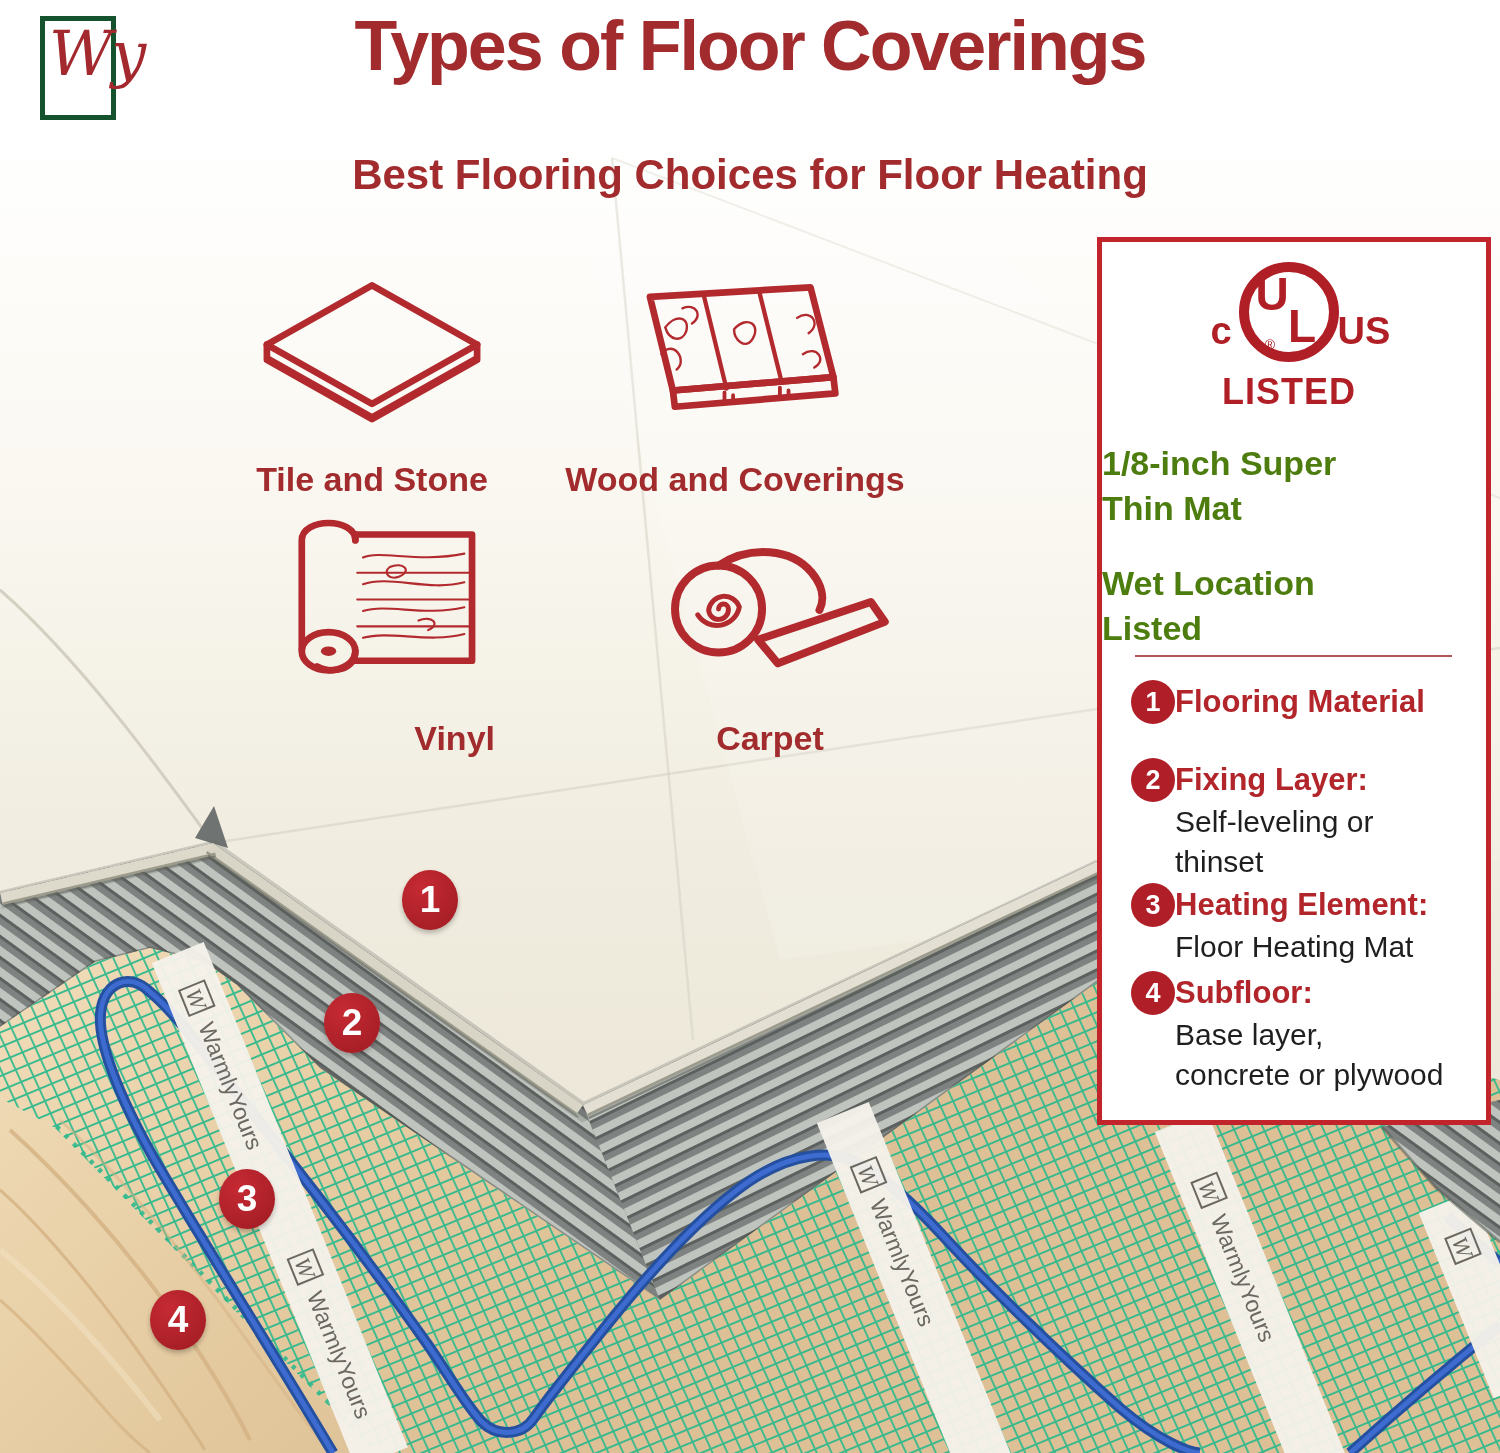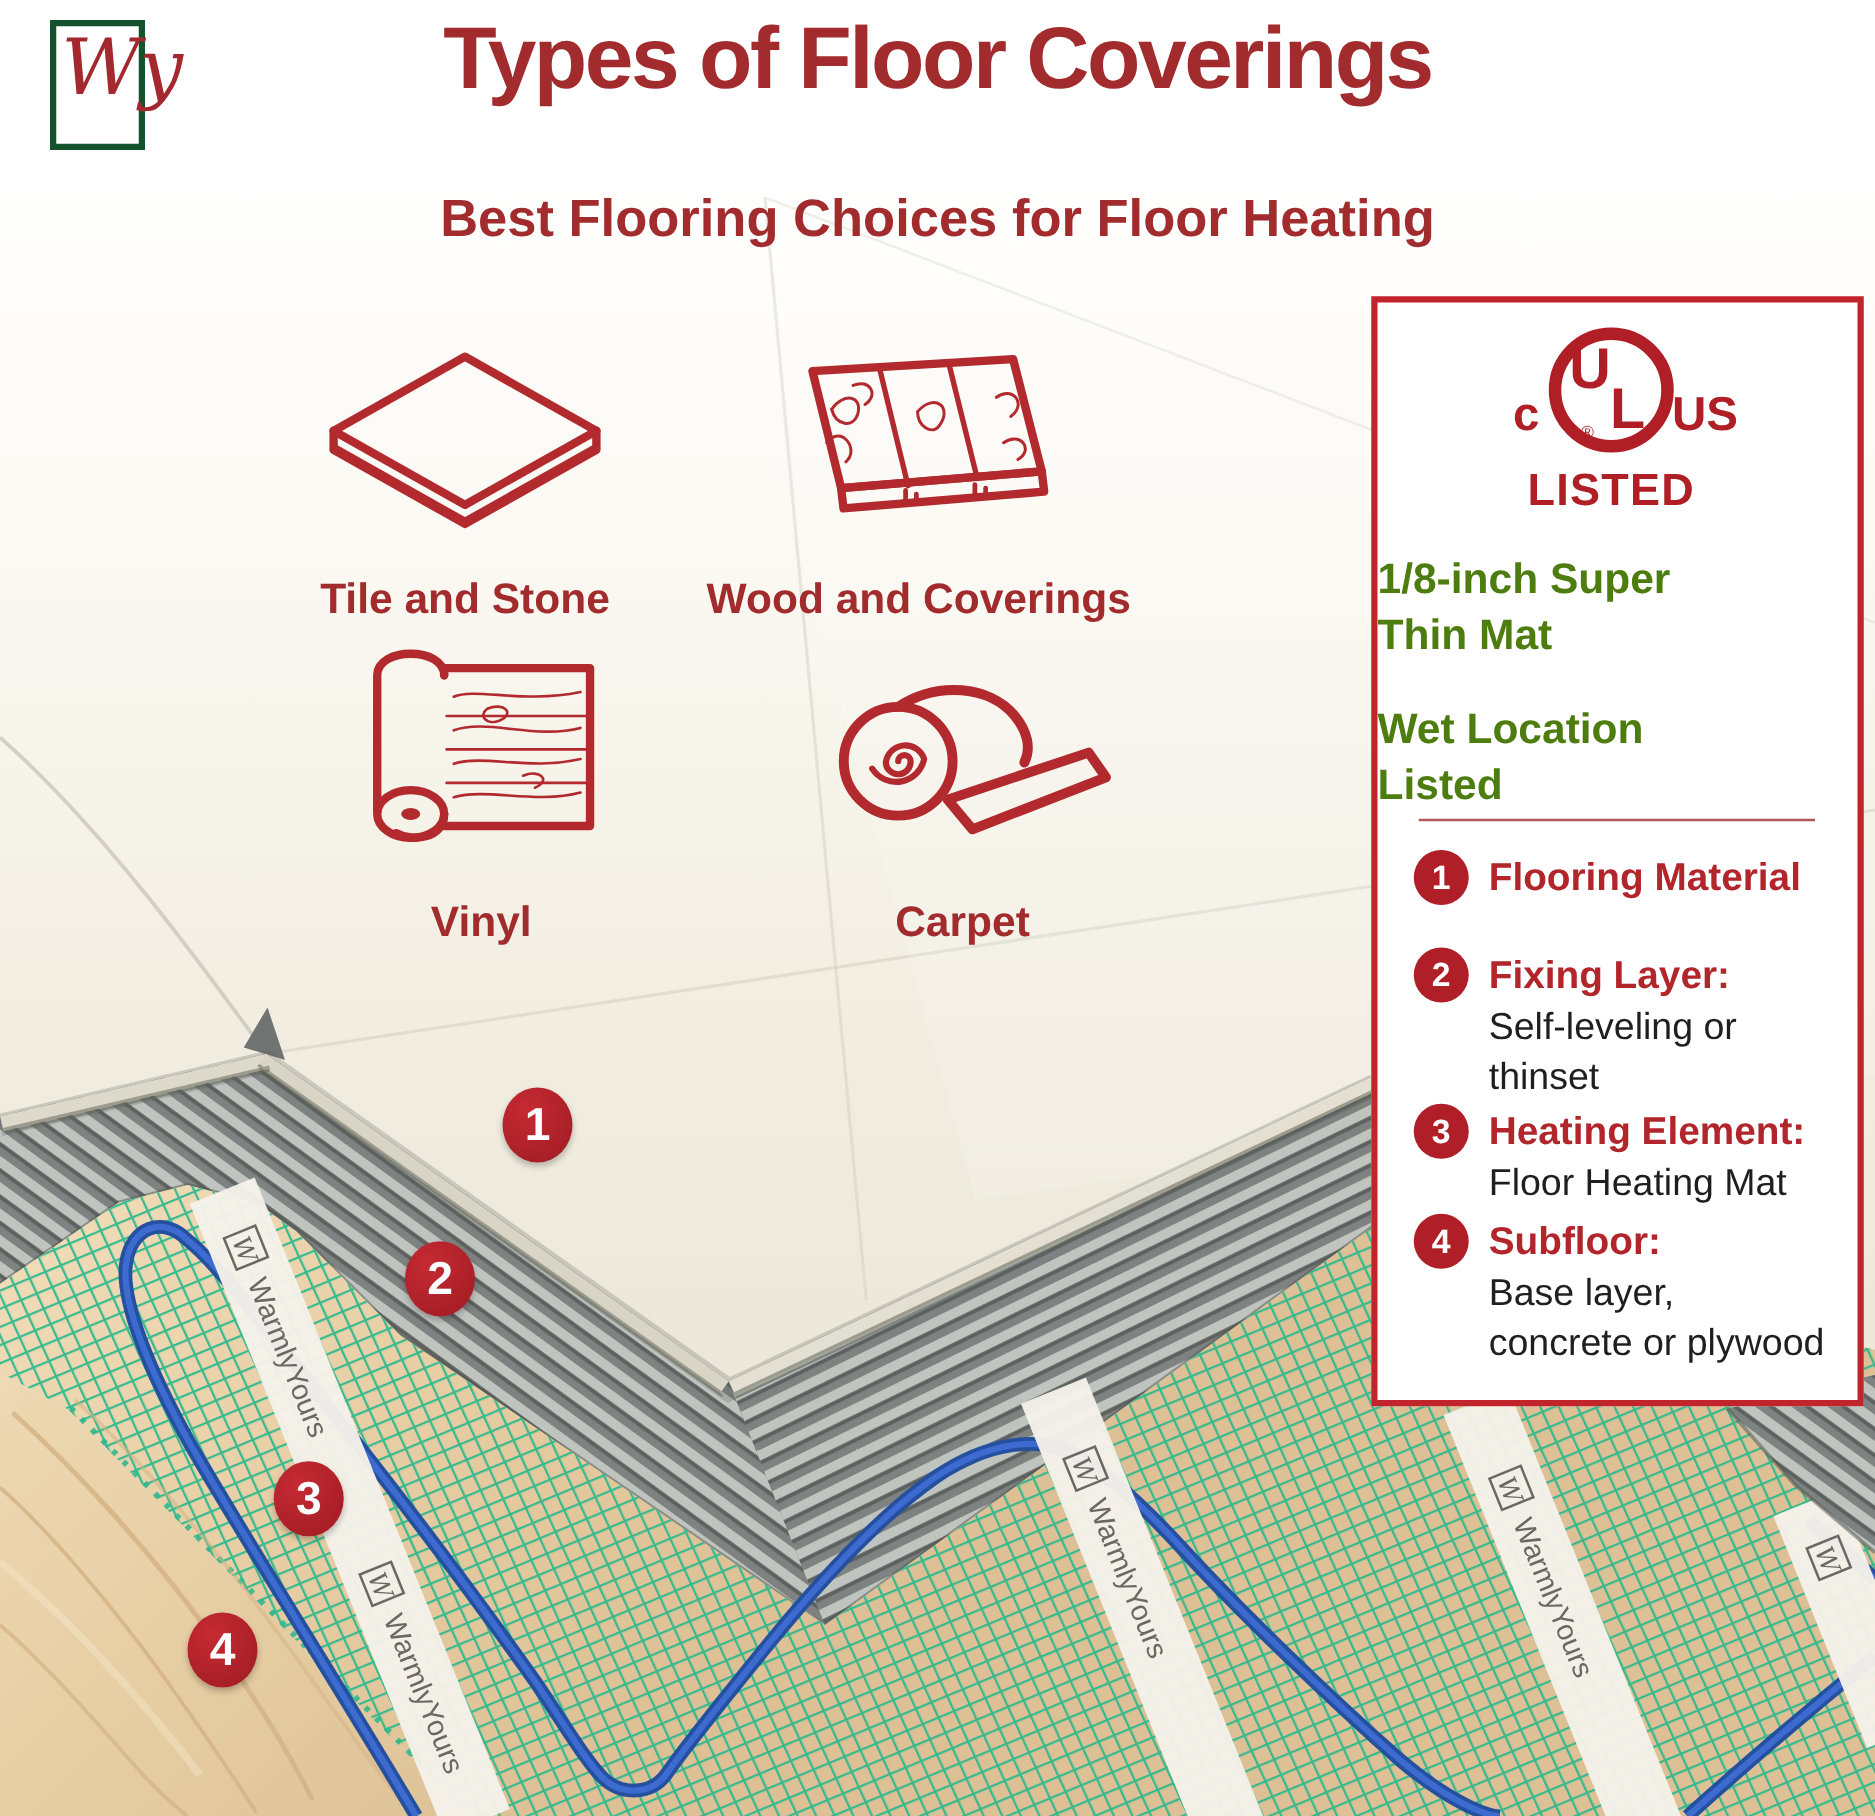--- a/index.html
+++ b/index.html
@@ -27,21 +27,21 @@
   .panel{position:absolute;left:1097px;top:237px;width:394px;height:888px;background:#fff;
         border:5px solid #C2242B;box-sizing:border-box;z-index:20;}
   .panel *{box-sizing:border-box;}
   .ul-mark{position:absolute;left:62px;top:6px;}
   .p-head{position:absolute;left:0;width:100%;font-size:34px;font-weight:bold;
         color:#4d7c0f;line-height:45px;}
   .p-div{position:absolute;top:413px;left:33px;width:317px;border-top:2px solid #B3565A;}
   .litem{position:absolute;left:29px;width:330px;display:flex;align-items:flex-start;}
   .lnum{flex:0 0 44px;width:44px;height:44px;border-radius:50%;background:#B01F28;color:#fff;
         font-weight:bold;font-size:27px;display:flex;align-items:center;justify-content:center;}
-  .ltext{margin-left:16px;width:270px;}
+  .ltext{width:270px;}
   .ltitle{font-size:31px;font-weight:bold;color:#B2252B;line-height:44px;}
   .lbody{font-size:30px;color:#1f1f1f;line-height:40px;}
   .lbody:empty{display:none;}
 
   
   .marker{position:absolute;width:56px;height:60px;border-radius:50%;z-index:15;
         background:radial-gradient(circle at 35% 30%, #C62A33, #9E1B22);
         box-shadow:0 3px 5px rgba(0,0,0,.25);
         color:#fff;font-size:37px;font-weight:bold;display:flex;align-items:center;justify-content:center;}
 </style>
@@ -183,21 +183,21 @@
     <svg width="250" height="172" viewBox="0 0 250 180">
       <path class="ic" stroke-width="7" d="M36,26 L204,16 L228,110 L60,124 Z"></path>
       <path class="ic" stroke-width="7" d="M60,124 L228,110 L230,127 L62,141 Z"></path>
       <path class="ic" stroke-width="4.5" d="M92,23 L116,122 M150,19 L174,116"></path>
       <path class="ic" stroke-width="2.5" d="M52,58 C62,44 78,46 74,62 C70,74 56,72 52,58 M48,86 C60,70 76,92 64,102 M70,38 C84,32 92,46 80,54 M124,60 C138,44 154,56 142,72 C136,80 124,72 124,60 M190,48 C204,38 216,54 202,64 M196,86 C210,76 222,92 208,100"></path>
       <path class="ic" stroke-width="4" d="M114,126 v10 h9 v-7 M172,121 v10 h9 v-7"></path>
     </svg>
     <div class="icon-label">Wood and Coverings</div>
   </div>
 
-  <div class="icon-cell" style="left:275px;top:498px;width:220px;">
+  <div class="icon-cell" style="left:275px;top:498px;width:220px;text-align:right;">
     <svg width="220" height="205" viewBox="0 0 230 210">
       <path class="ic" stroke-width="7" d="M84,36 H206 V168 H84"></path>
       <path class="ic" stroke-width="2.2" d="M92,60 C110,52 150,66 198,56 M92,88 C120,78 160,96 198,86 M92,116 C118,108 156,122 198,112 M92,144 C120,136 160,150 198,140 M120,70 C134,64 144,74 130,80 C120,84 112,76 120,70 M150,126 C164,120 174,130 160,136"></path>
       <path class="ic" stroke-width="2.2" d="M86,76 H204 M86,104 H204 M86,132 H204"></path>
       <path class="ic" stroke-width="7" d="M84,42 C84,18 28,18 28,42 L28,156"></path>
       <ellipse class="ic" stroke-width="7" cx="56" cy="158" rx="28" ry="20"></ellipse>
       <ellipse cx="56" cy="158" rx="8" ry="5" fill="#B22A2E"></ellipse>
       <path class="ic" stroke-width="7" d="M84,42 L84,36 M84,158 C84,178 58,182 44,174"></path>
     </svg>
     <div class="icon-label">Vinyl</div>

